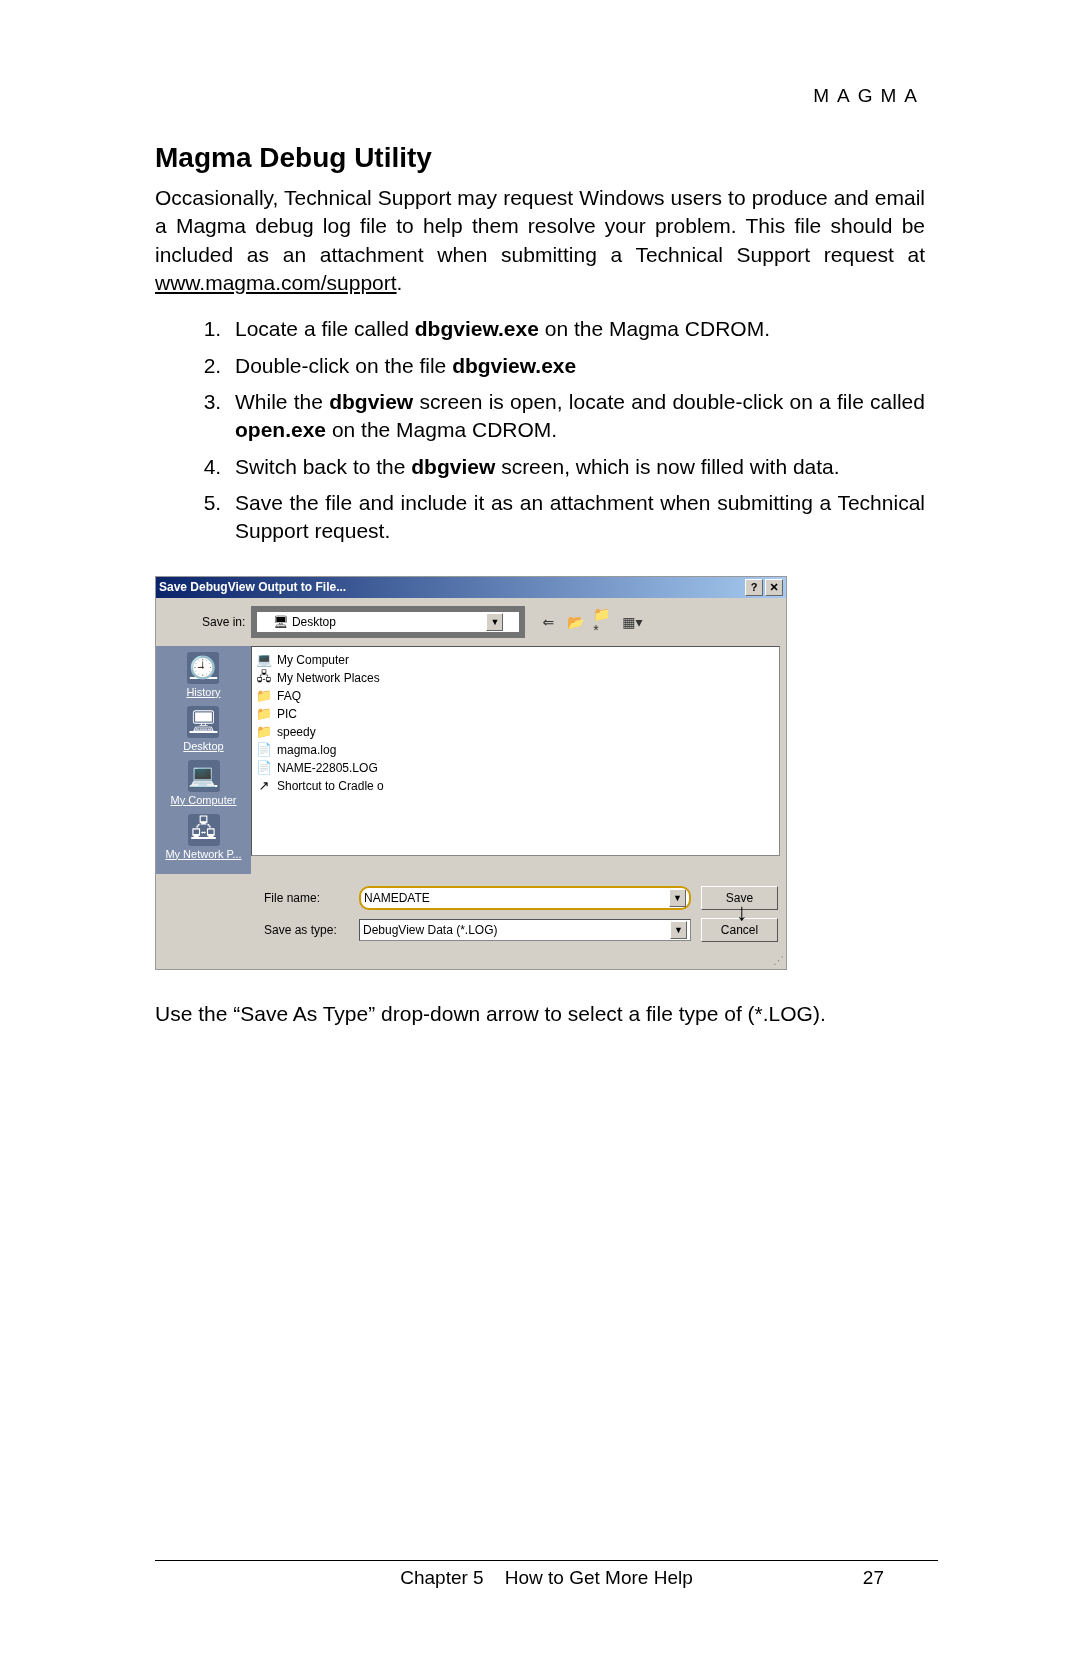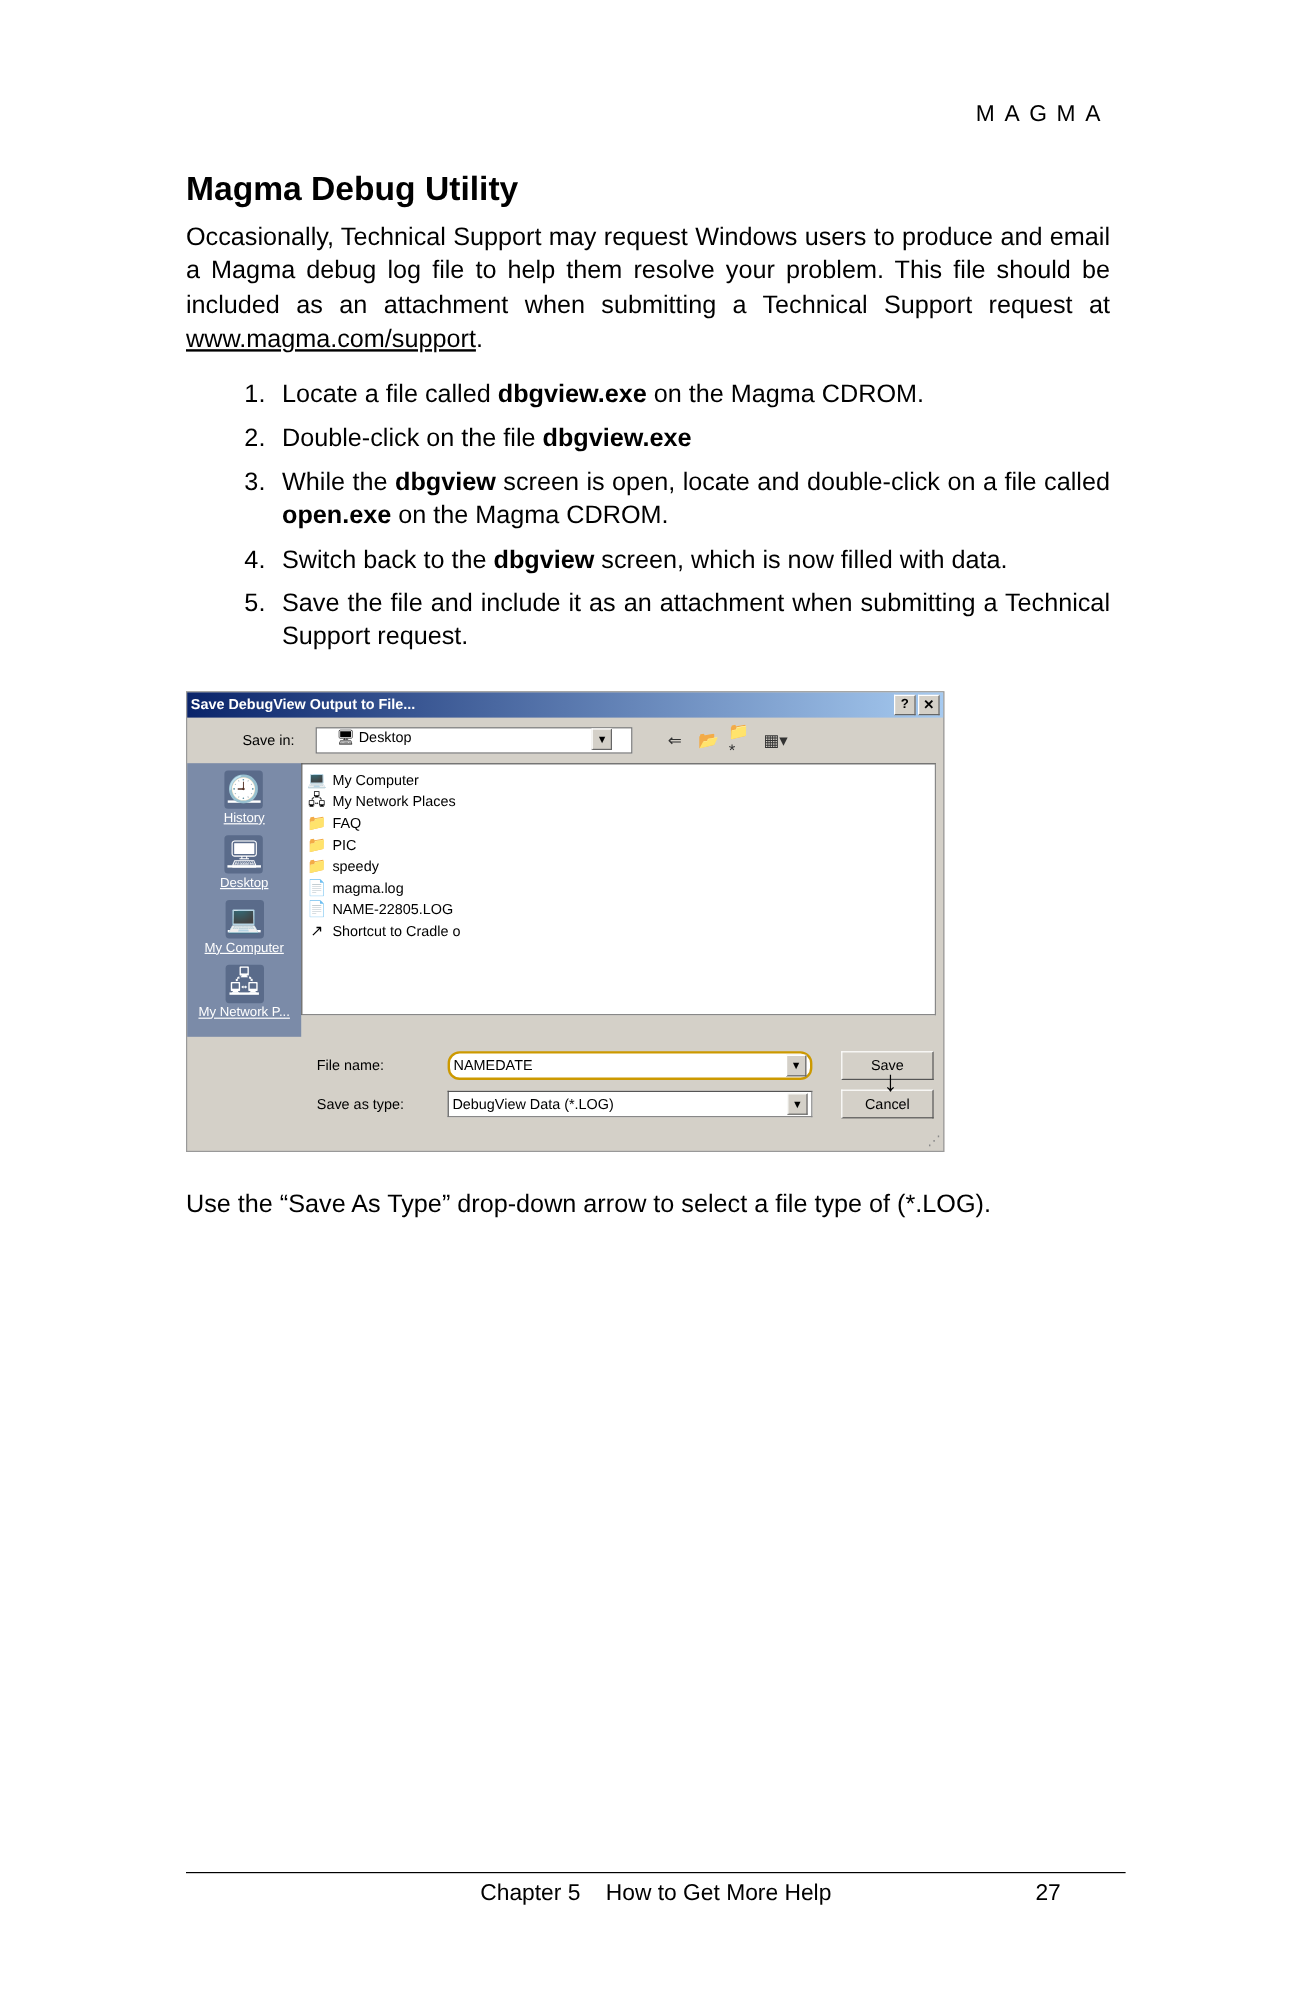--- a/index.html
+++ b/index.html
@@ -8,37 +8,37 @@
 .title{font-weight:bold;font-size:28px;margin-bottom:10px}
 .para{font-size:21px;line-height:1.35;text-align:justify;margin-bottom:18px}
 .link{color:#000000;text-decoration:underline}
 ol{padding-left:72px;margin:0 0 30px 0}
 ol li{font-size:21px;line-height:1.35;margin-bottom:8px;text-align:justify;padding-left:8px}
 .bold{font-weight:bold}
 .dialog{border:1px solid #999;width:630px;margin:10px 0 30px 0;background:#d4d0c8;font-family:Tahoma,Arial,sans-serif;font-size:12px}
 .titlebar{background:linear-gradient(to right,#0a246a,#a6caf0);color:#fff;display:flex;justify-content:space-between;align-items:center;padding:2px 3px;font-size:12px;font-weight:bold}
 .titlebar-btns{display:flex;gap:2px}
 .tb-btn{width:16px;height:15px;background:#d4d0c8;border:1px solid #fff;border-right-color:#666;border-bottom-color:#666;display:flex;align-items:center;justify-content:center;color:#000;font-weight:bold;font-size:11px;font-family:Arial}
-.toolbar{display:flex;align-items:center;padding:8px 10px;gap:12px}
+.toolbar{display:flex;align-items:center;padding:8px 10px;gap:0}
 .toolbar-label{font-size:12px;margin-left:36px;margin-right:6px}
-.dropdown{background:#fff;border:1px solid #737373;height:20px;display:flex;align-items:flex-start;padding:0 16px;flex:0 0 230px;justify-content:space-between}
+.dropdown{background:#fff;border:6px solid #737373;height:20px;display:flex;align-items:center;padding:0 16px;flex:0 0 230px;justify-content:space-between}
 .dropdown-arrow{width:15px;height:16px;background:#d4d0c8;border:1px solid #fff;border-right-color:#666;border-bottom-color:#666;display:flex;align-items:center;justify-content:center;font-size:9px}
 .nav-icons{display:flex;gap:6px;margin-left:12px}
 .nav-icon{width:22px;height:20px;display:flex;align-items:center;justify-content:center;font-size:14px;color:#333}
 .body-area{display:flex}
 .sidebar{width:95px;background:#7b8ba8;padding:6px 0;display:flex;flex-direction:column;align-items:center}
 .side-item{display:flex;flex-direction:column;align-items:center;color:#fff;font-size:11px;margin-bottom:8px;text-align:center;text-decoration:underline}
 .side-icon{width:32px;height:32px;margin-bottom:2px;display:flex;align-items:center;justify-content:center;font-size:22px;background:#5a6b8a;border-radius:3px}
 .file-list{background:#fff;flex:1;border:1px solid #888;border-top-color:#555;border-left-color:#555;margin:0 6px 0 0;padding:4px}
 .file-item{display:flex;align-items:center;gap:5px;font-size:12px;padding:1px 0}
 .file-icon{width:16px;height:16px;display:flex;align-items:center;justify-content:center;font-size:13px}
 .callout{background:#ffe680;border:2px solid #cc9900;border-radius:8px;padding:6px 8px;font-size:11px;line-height:1.25;width:240px;position:absolute;left:430px;top:170px;font-weight:bold}
 .callout-arrow{position:absolute;left:485px;top:252px;font-size:24px}
 .bottom-rows{padding:4px 8px 12px 8px}
-.row{display:flex;align-items:center;gap:24px;margin-top:8px}
+.row{display:flex;align-items:center;gap:10px;margin-top:8px}
 .row-label{width:85px;font-size:12px;margin-left:100px}
 .row-input{background:#fff;border:1px solid #888;border-top-color:#555;border-left-color:#555;height:20px;flex:1;display:flex;align-items:center;justify-content:space-between;padding:0 3px;font-size:12px}
 .row-input.highlighted{border:2px solid #cc9900;border-radius:10px}
 .win-btn{width:75px;height:22px;background:#d4d0c8;border:1px solid #fff;border-right-color:#555;border-bottom-color:#555;font-size:12px;display:flex;align-items:center;justify-content:center}
 .resize{text-align:right;padding:0 2px 2px 0;color:#888;font-size:11px}
 .file-area{position:relative}
 .footer{position:absolute;bottom:80px;left:155px;right:142px;border-top:1px solid #000;padding-top:6px;text-align:center;font-size:19px}
 .footer .pn{position:absolute;right:54px}
 </style>
 </head>

